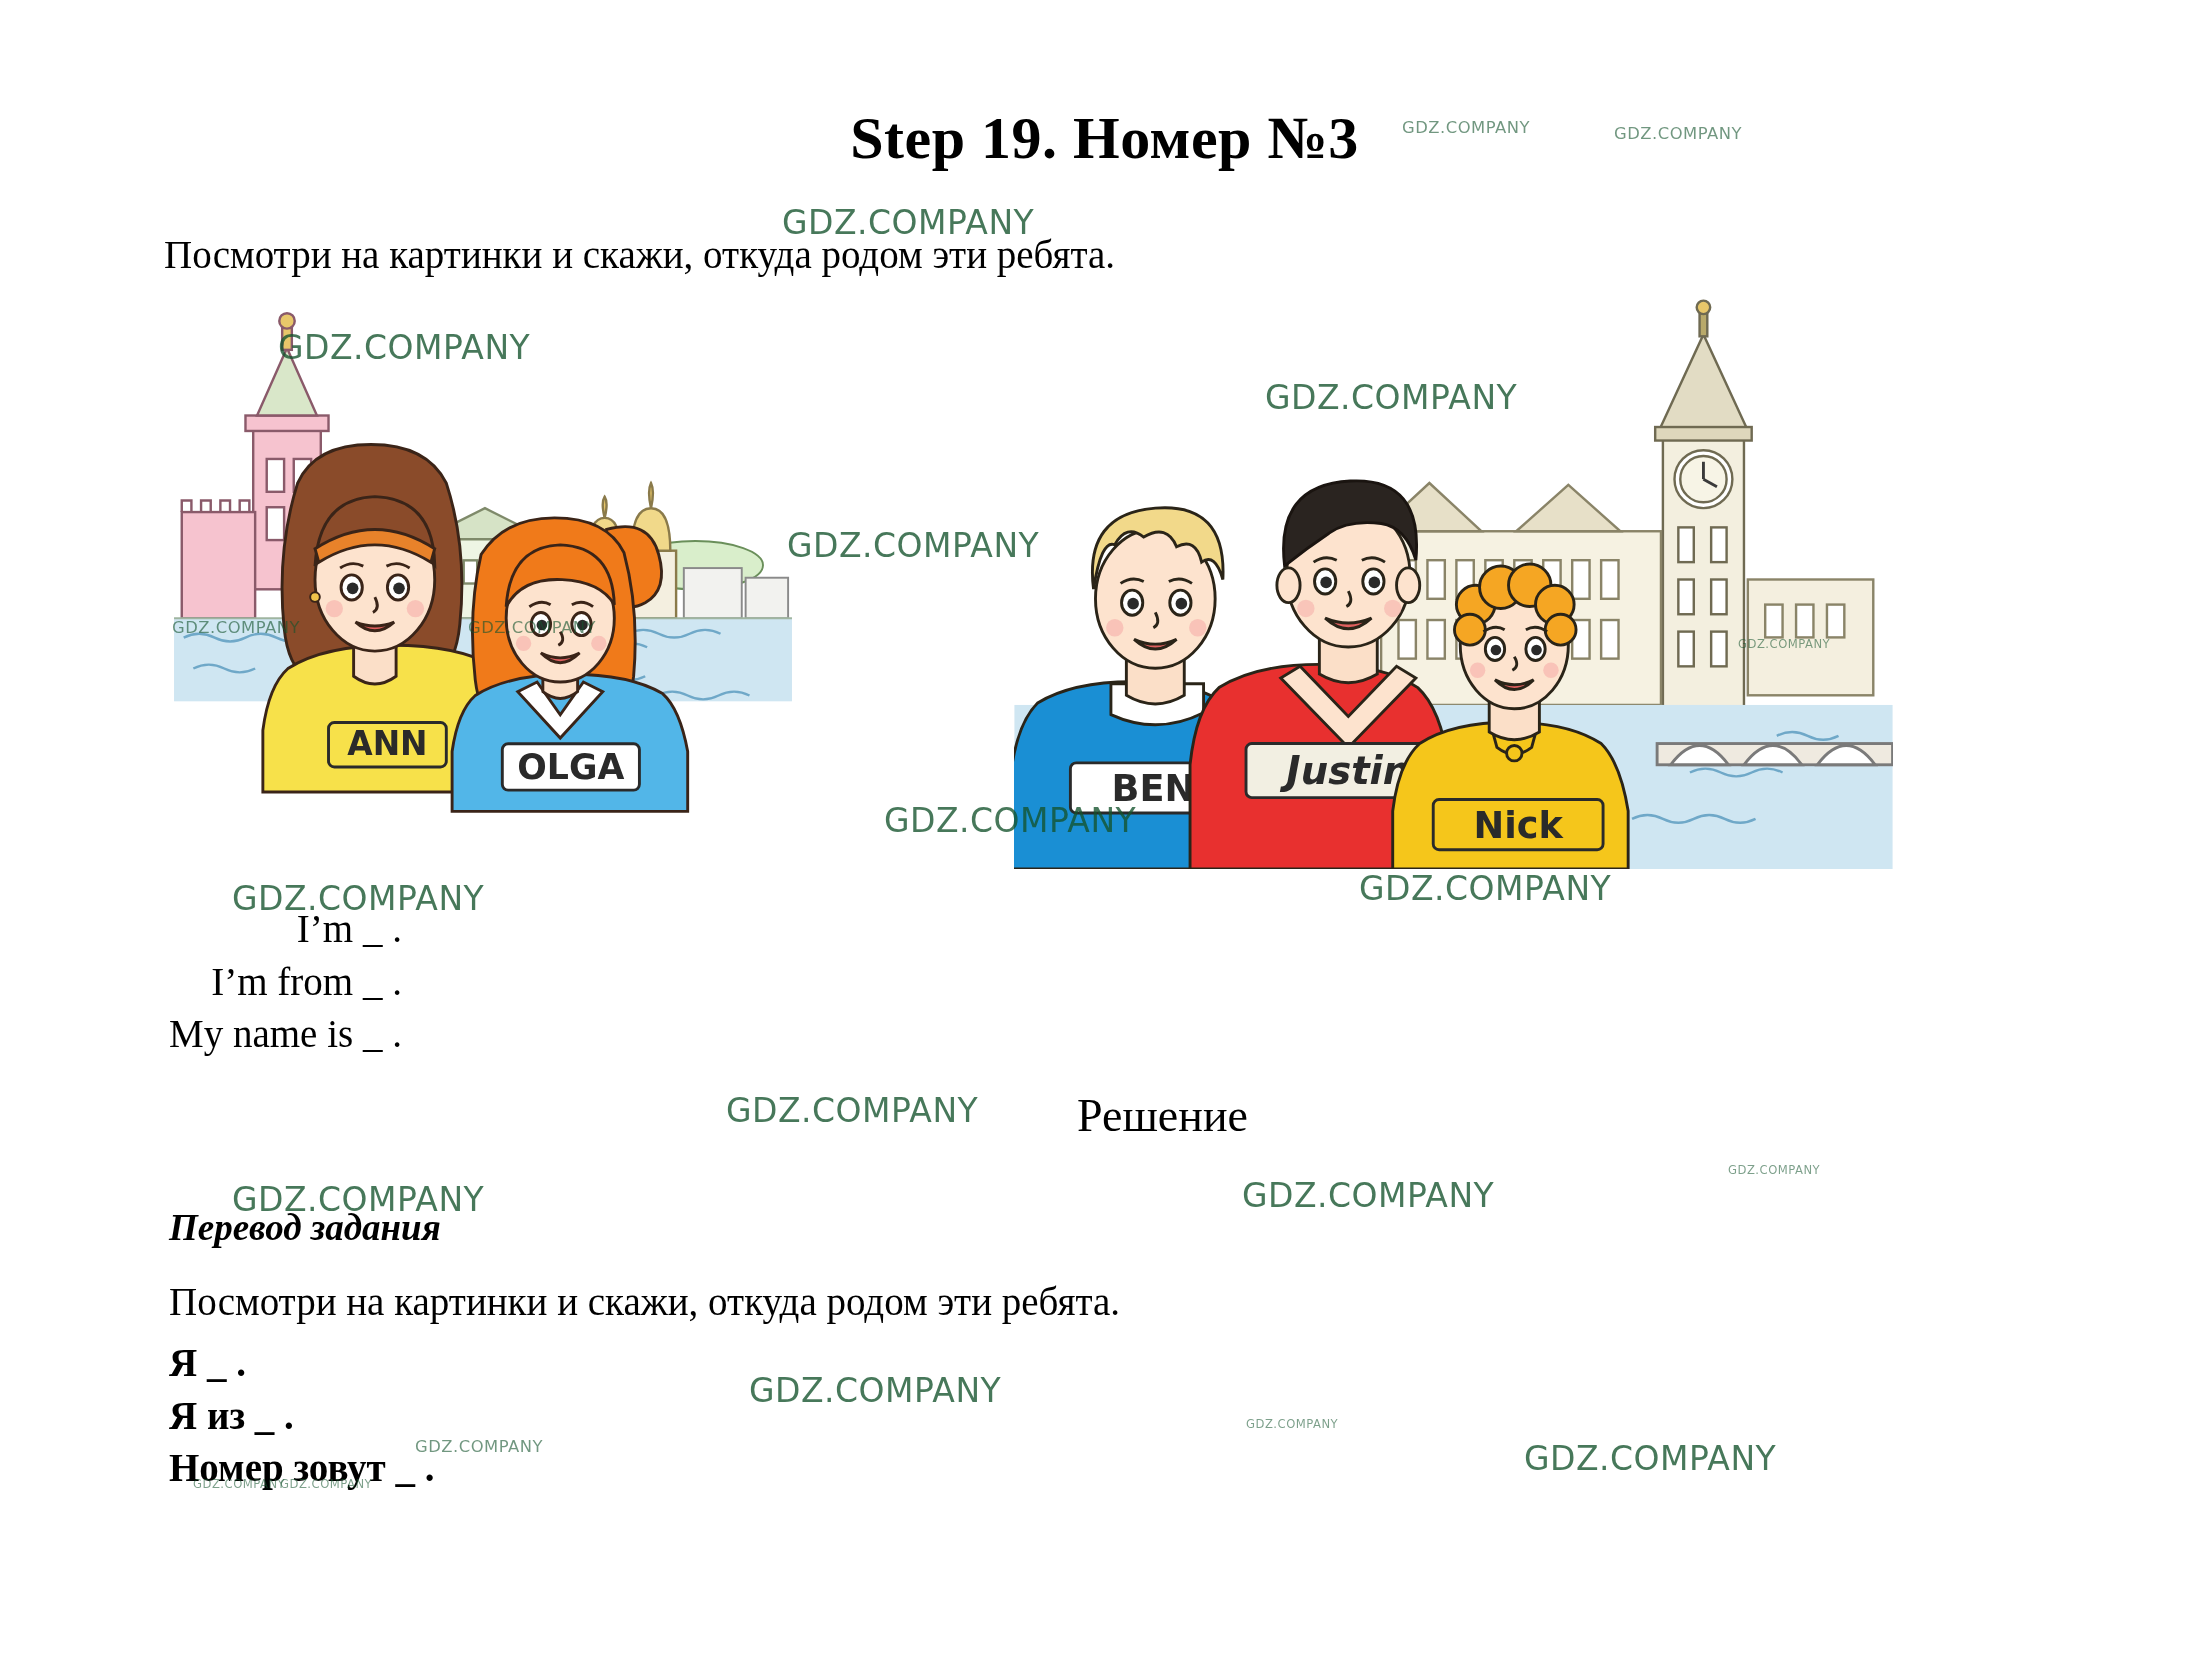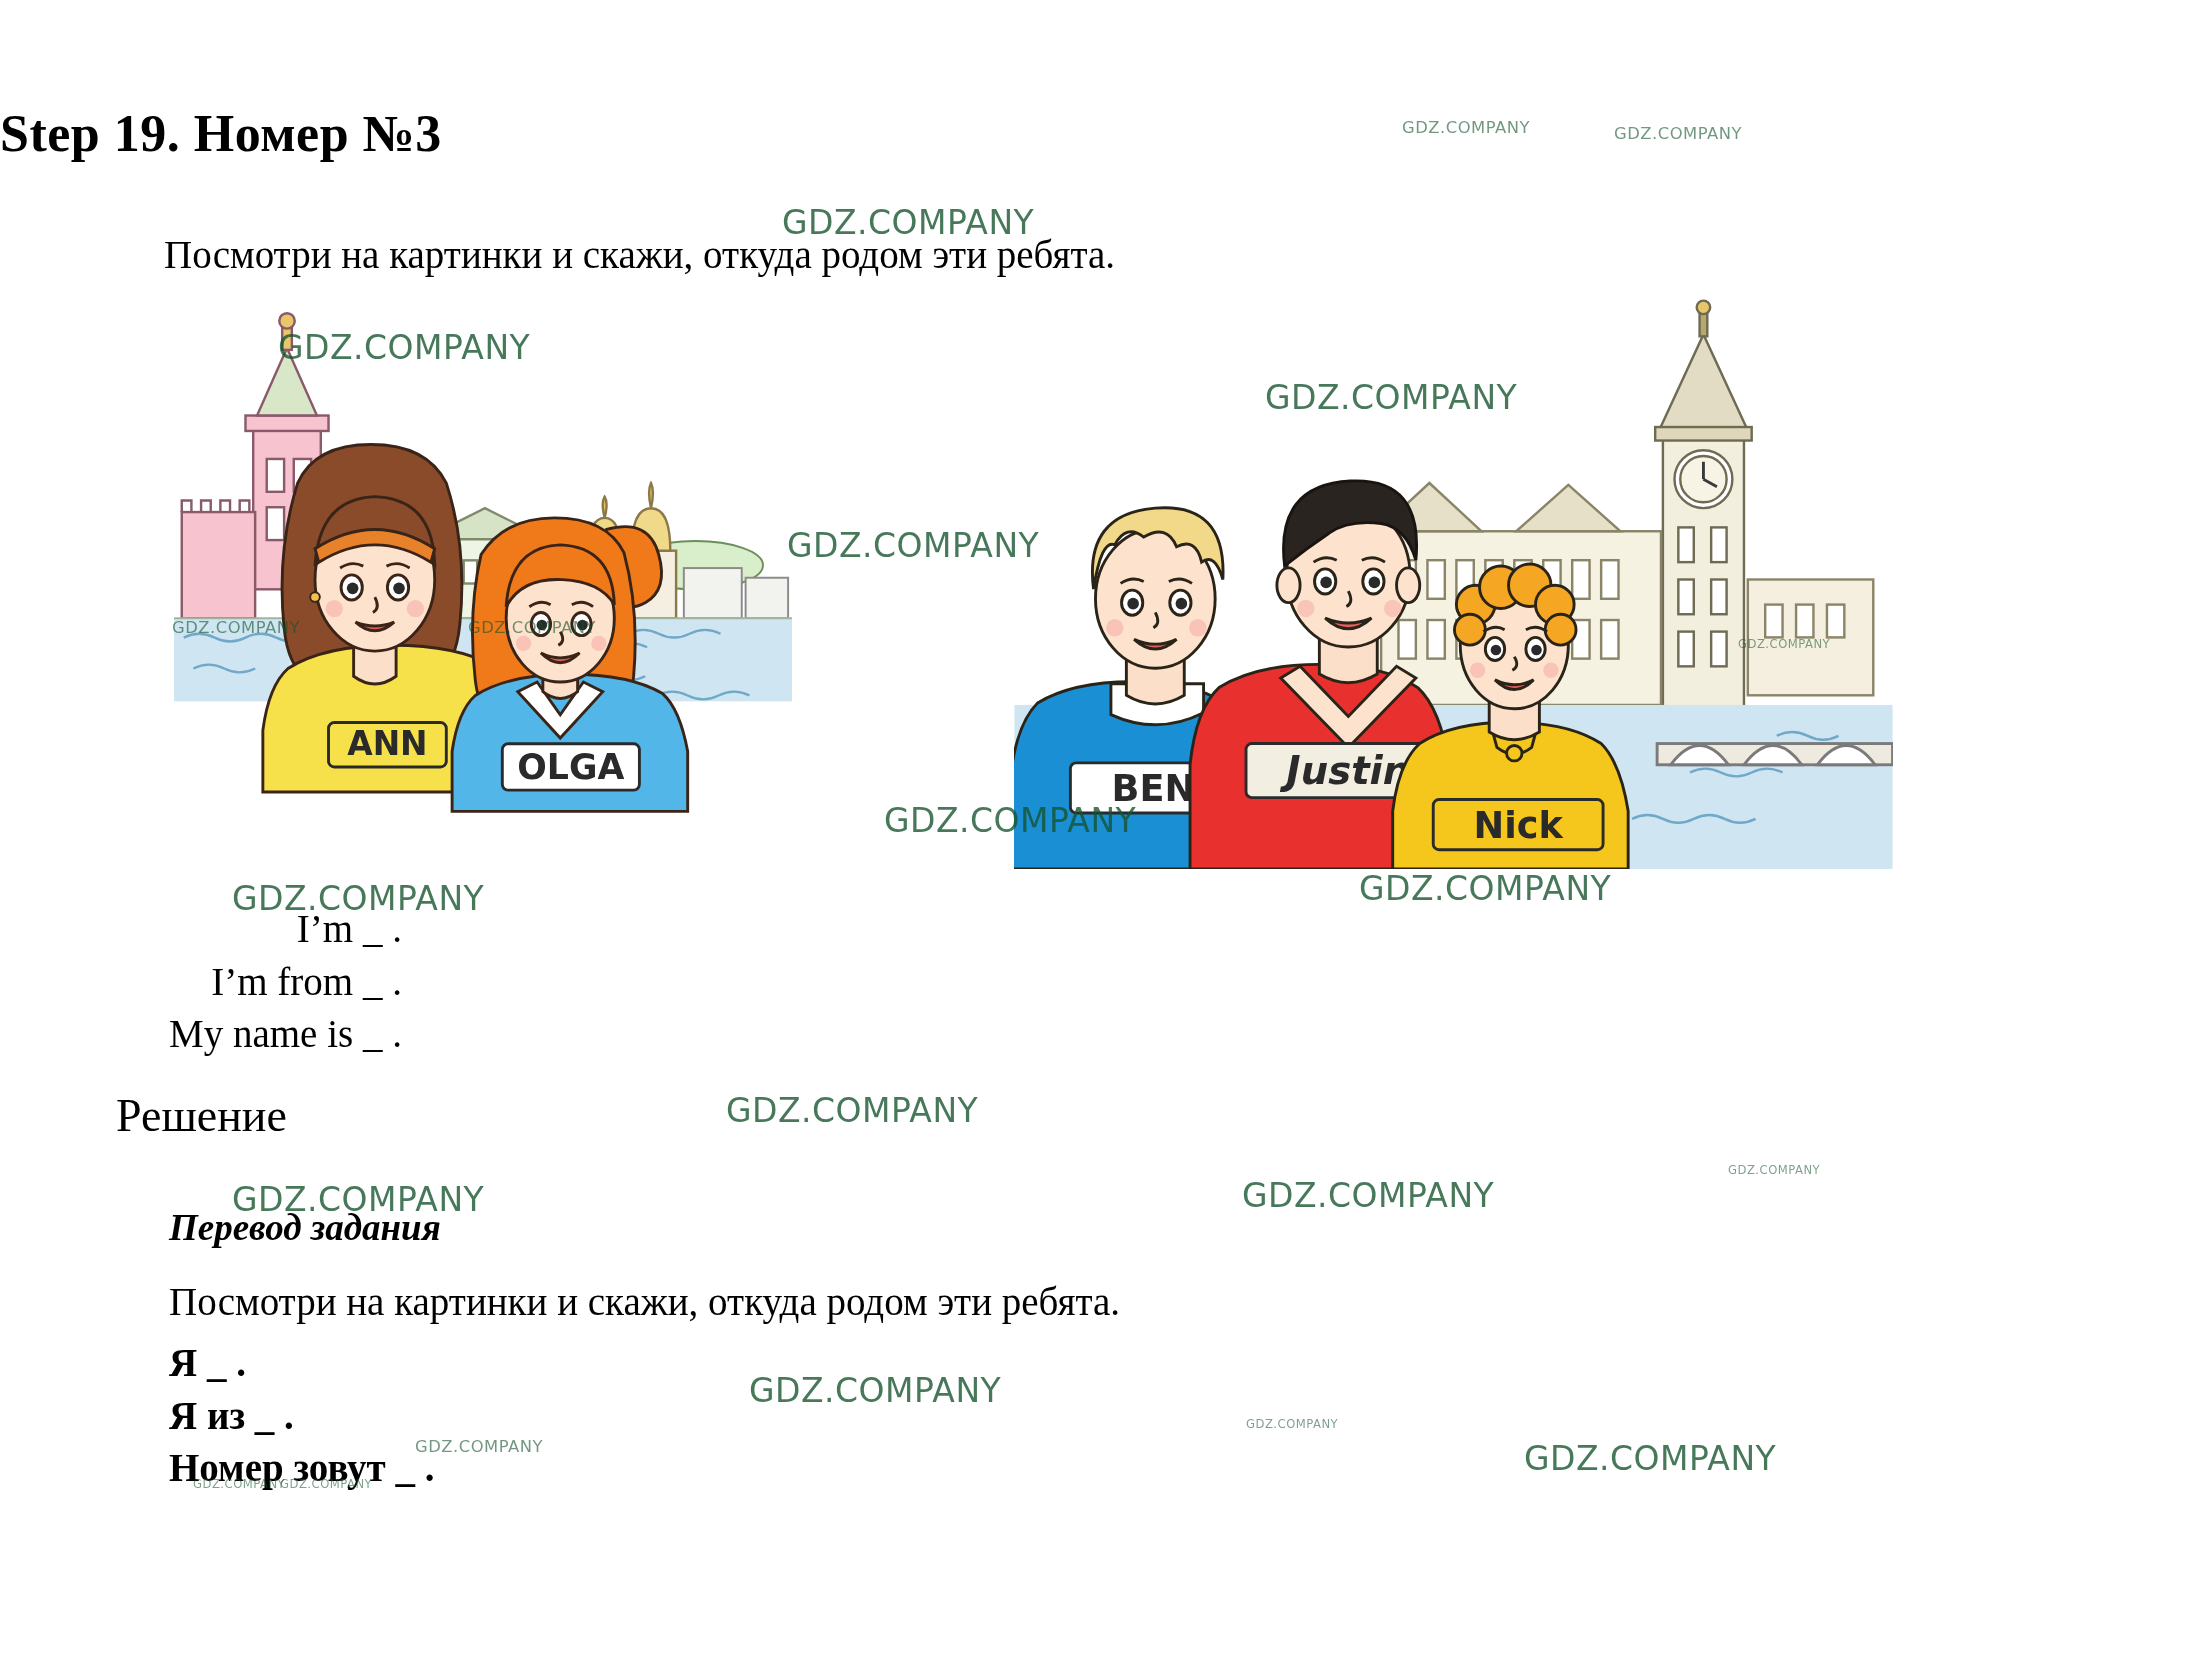--- a/index.html
+++ b/index.html
@@ -22,21 +22,22 @@
     inset: 0;
     background: #fff;
   }
 
   
   .title {
     position: absolute;
     top: 104px;
     left: 0;
     width: 100%;
-    font-size: 52px;
+    text-align: center;
+    font-size: 60px;
     font-weight: bold;
     letter-spacing: 0.5px;
   }
 
   
   .task-line {
     position: absolute;
     top: 232px;
     left: 164px;
     font-size: 39px;
@@ -69,20 +70,21 @@
     line-height: 1.35;
   }
   .sentences div { white-space: pre; text-align: right; }
 
   
   .solution-heading {
     position: absolute;
     top: 1089px;
     left: 0;
     width: 100%;
+    text-align: center;
     font-size: 46px;
     padding-left: 116px;
     box-sizing: border-box;
   }
 
   
   .translation-heading {
     position: absolute;
     top: 1206px;
     left: 169px;

